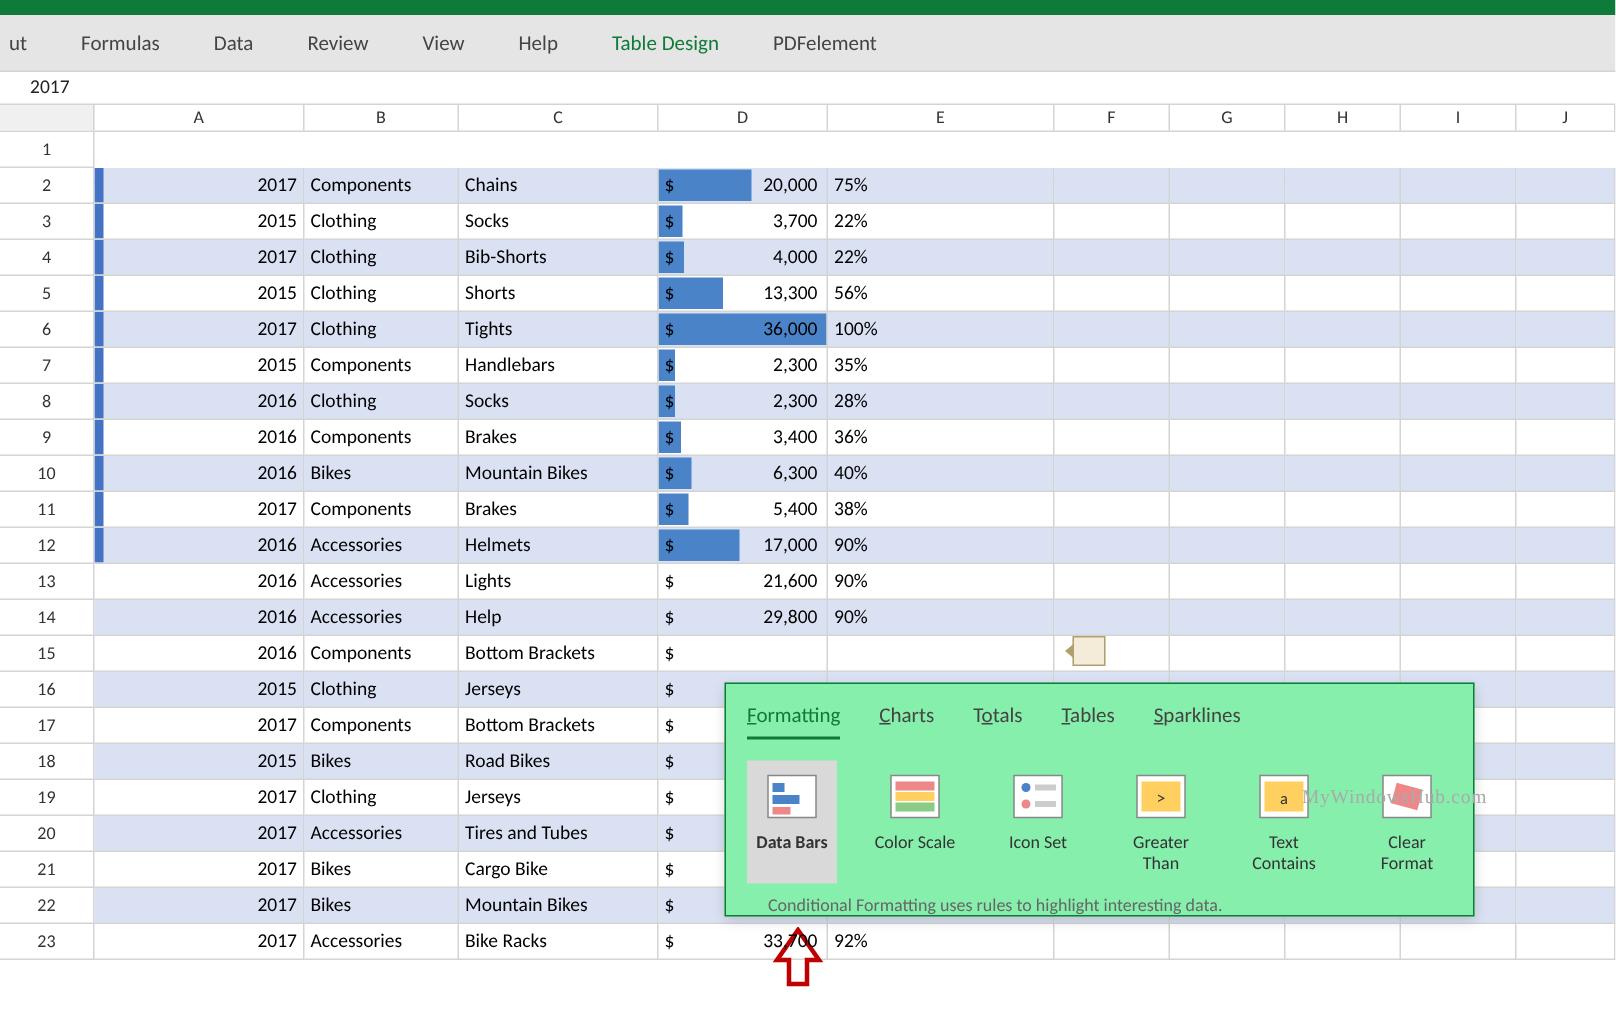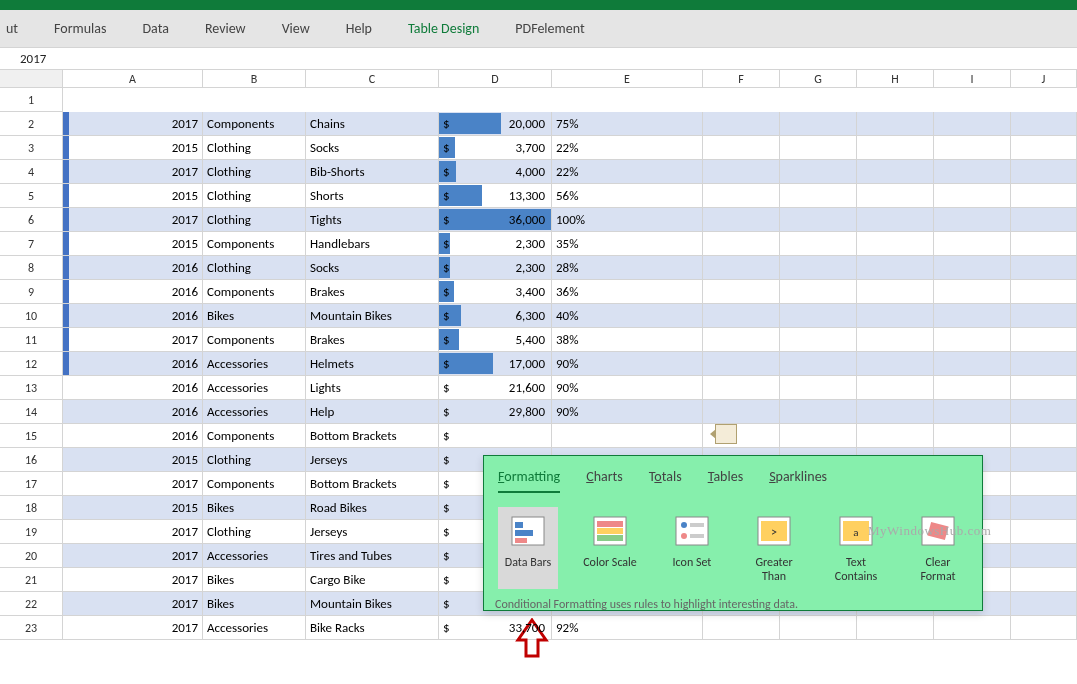--- a/index.html
+++ b/index.html
@@ -40,23 +40,23 @@
 .qa-btn { position: absolute; left: 715px; top: 424px; width: 22px; height: 20px; border: 1px solid #b0a070; background: #f4ecd8; }
 .qa-btn::before { content: ""; position: absolute; left: -6px; top: 4px; border-right: 6px solid #b0a070; border-top: 5px solid transparent; border-bottom: 5px solid transparent; }
 
 .popup { position: absolute; left: 463px; top: 455px; width: 500px; height: 156px; background: #86efac; border: 1px solid #0f7b3a; box-shadow: 0 3px 8px rgba(0,0,0,0.15); margin-left: 20px; }
 .popup-tabs { display: flex; padding: 12px 14px 6px; gap: 26px; font-size: 14px; color: #444; }
 .popup-tab { cursor: pointer; padding-bottom: 6px; }
 .popup-tab.active { color: #0f7b3a; border-bottom: 2px solid #0f7b3a; }
 .popup-tab .ul { text-decoration: underline; }
 .popup-body { display: flex; padding: 8px 14px 0; gap: 22px; }
 .popup-item { width: 72px; text-align: center; cursor: pointer; font-size: 12px; color: #333; padding: 6px 2px; }
-.popup-item.selected { background: #d9d9d9; }
+.popup-item.selected { background: #d9d9d9; font-weight: bold; }
 .popup-icon { height: 36px; display: flex; align-items: center; justify-content: center; margin-bottom: 6px; }
-.popup-desc { padding: 8px 11px; font-size: 12px; color: #666; }
+.popup-desc { padding: 8px 28px; font-size: 12px; color: #666; }
 .arrow-cursor { position: absolute; left: 508px; top: 618px; }
 .arrow-cursor svg { width: 48px; height: 42px; }
 
 .watermark { position: absolute; left: 868px; top: 523px; font-size: 13px; color: #aaa; font-family: Georgia, serif; letter-spacing: 0.5px; pointer-events: none; }
 
 
 </style>
 </head>
 <body>
 

